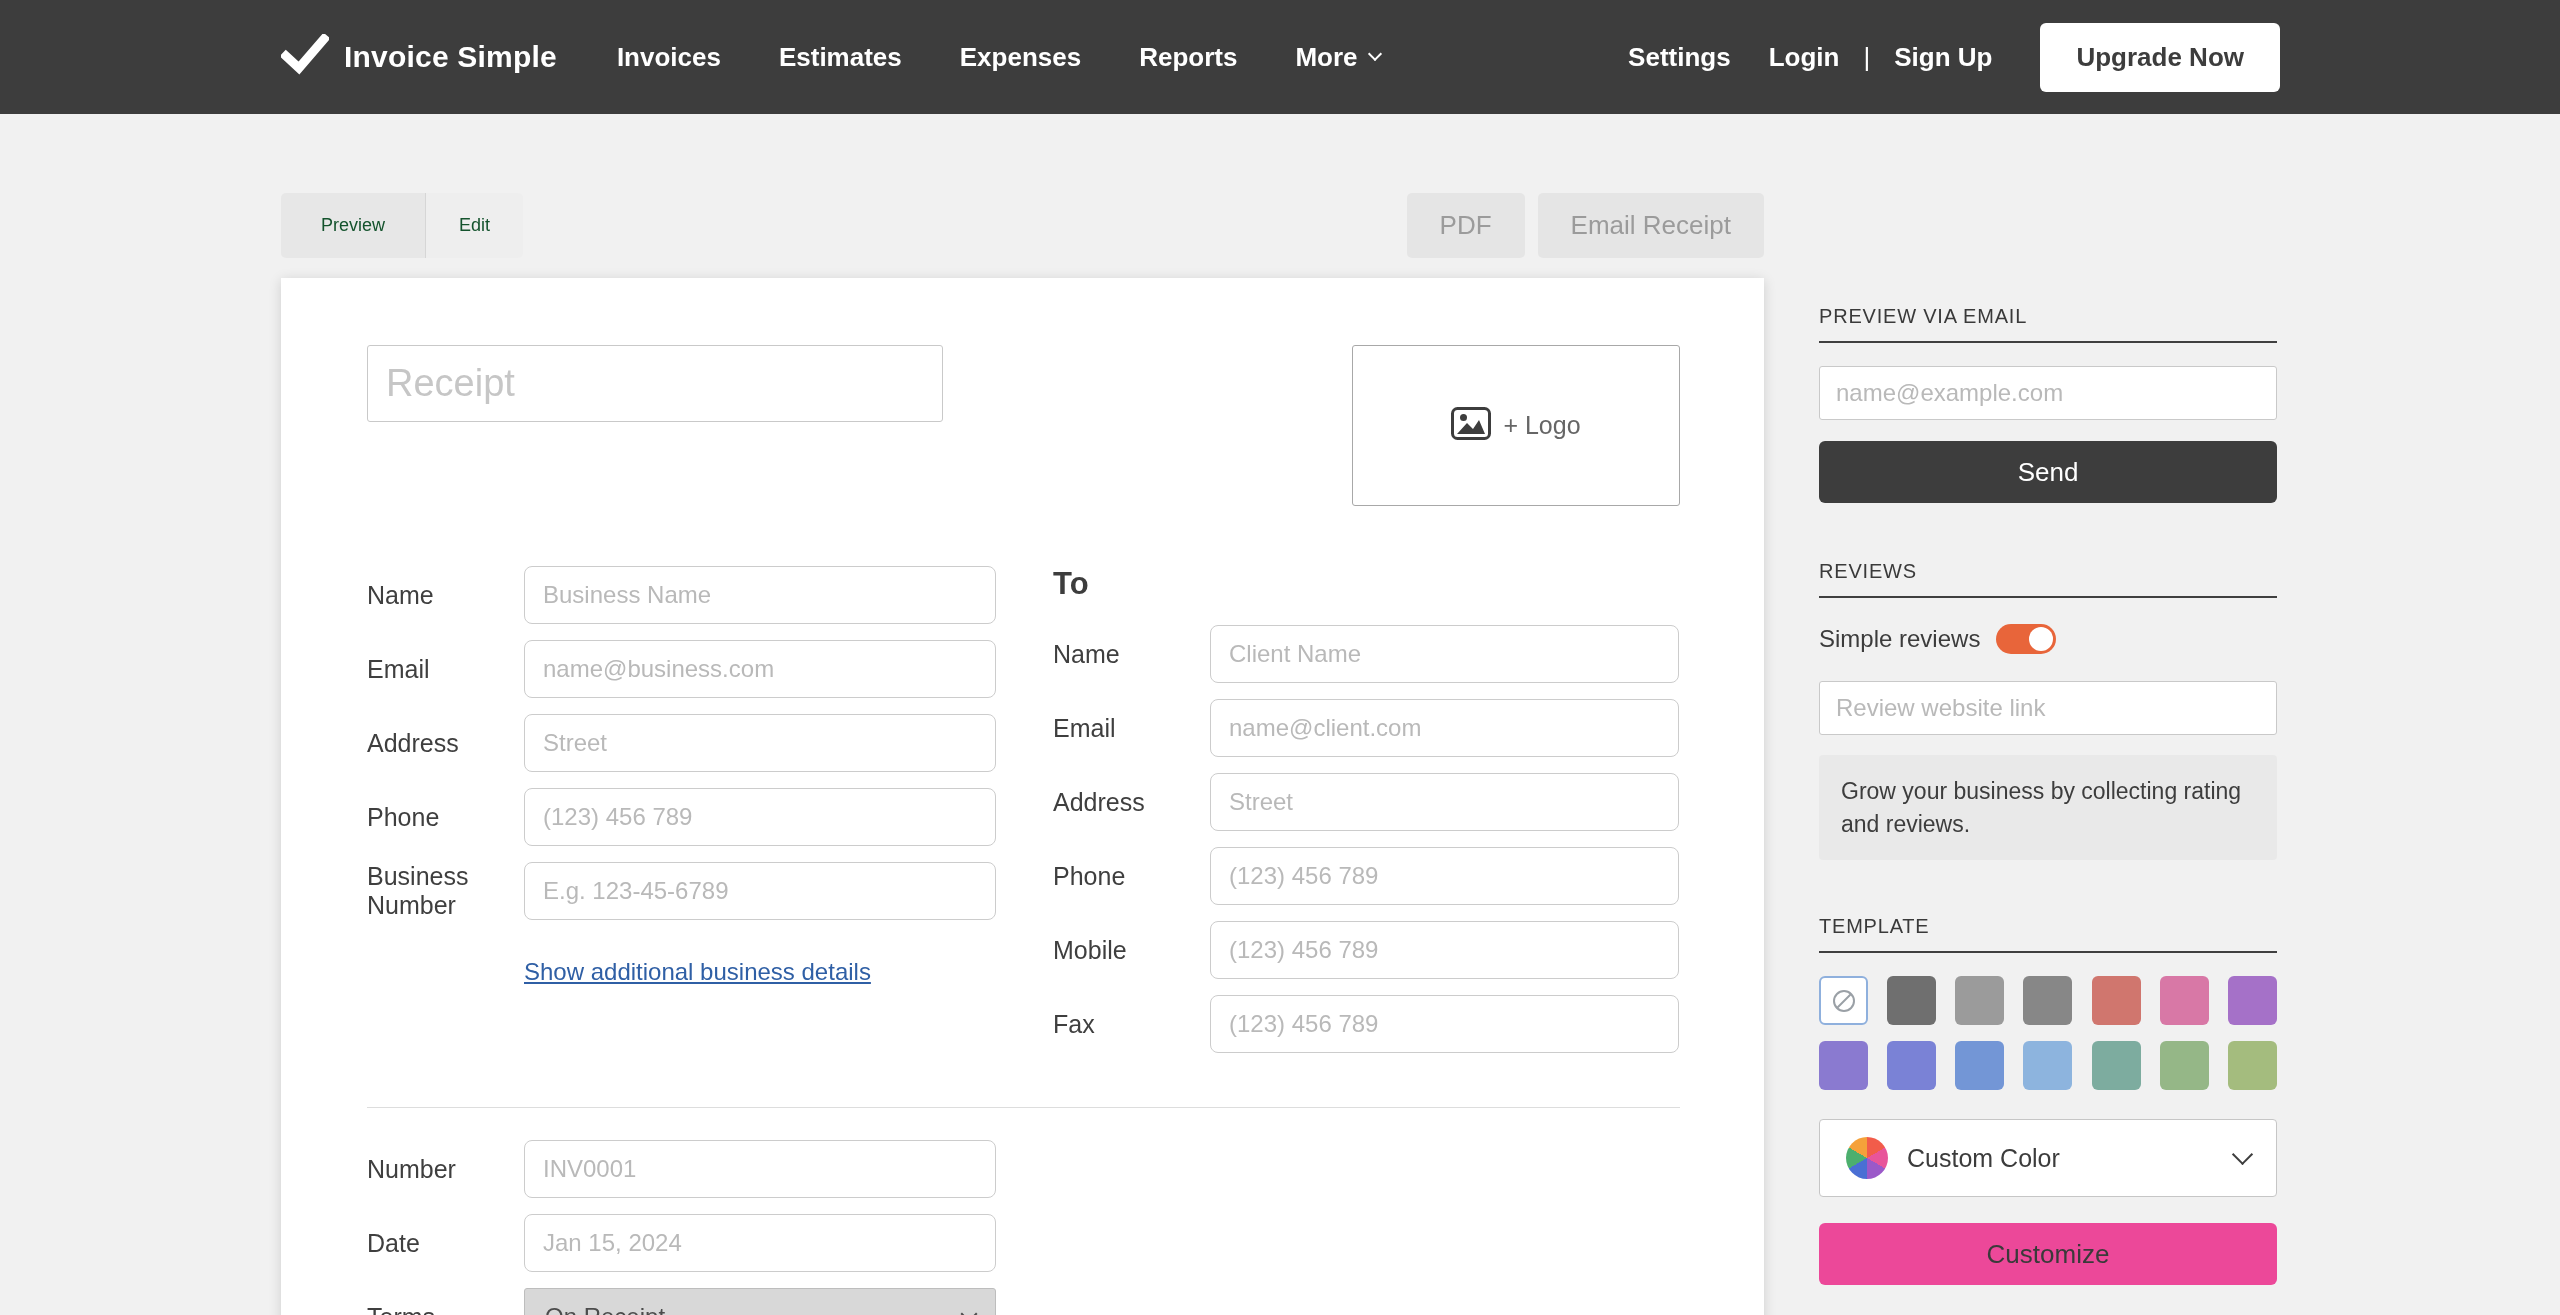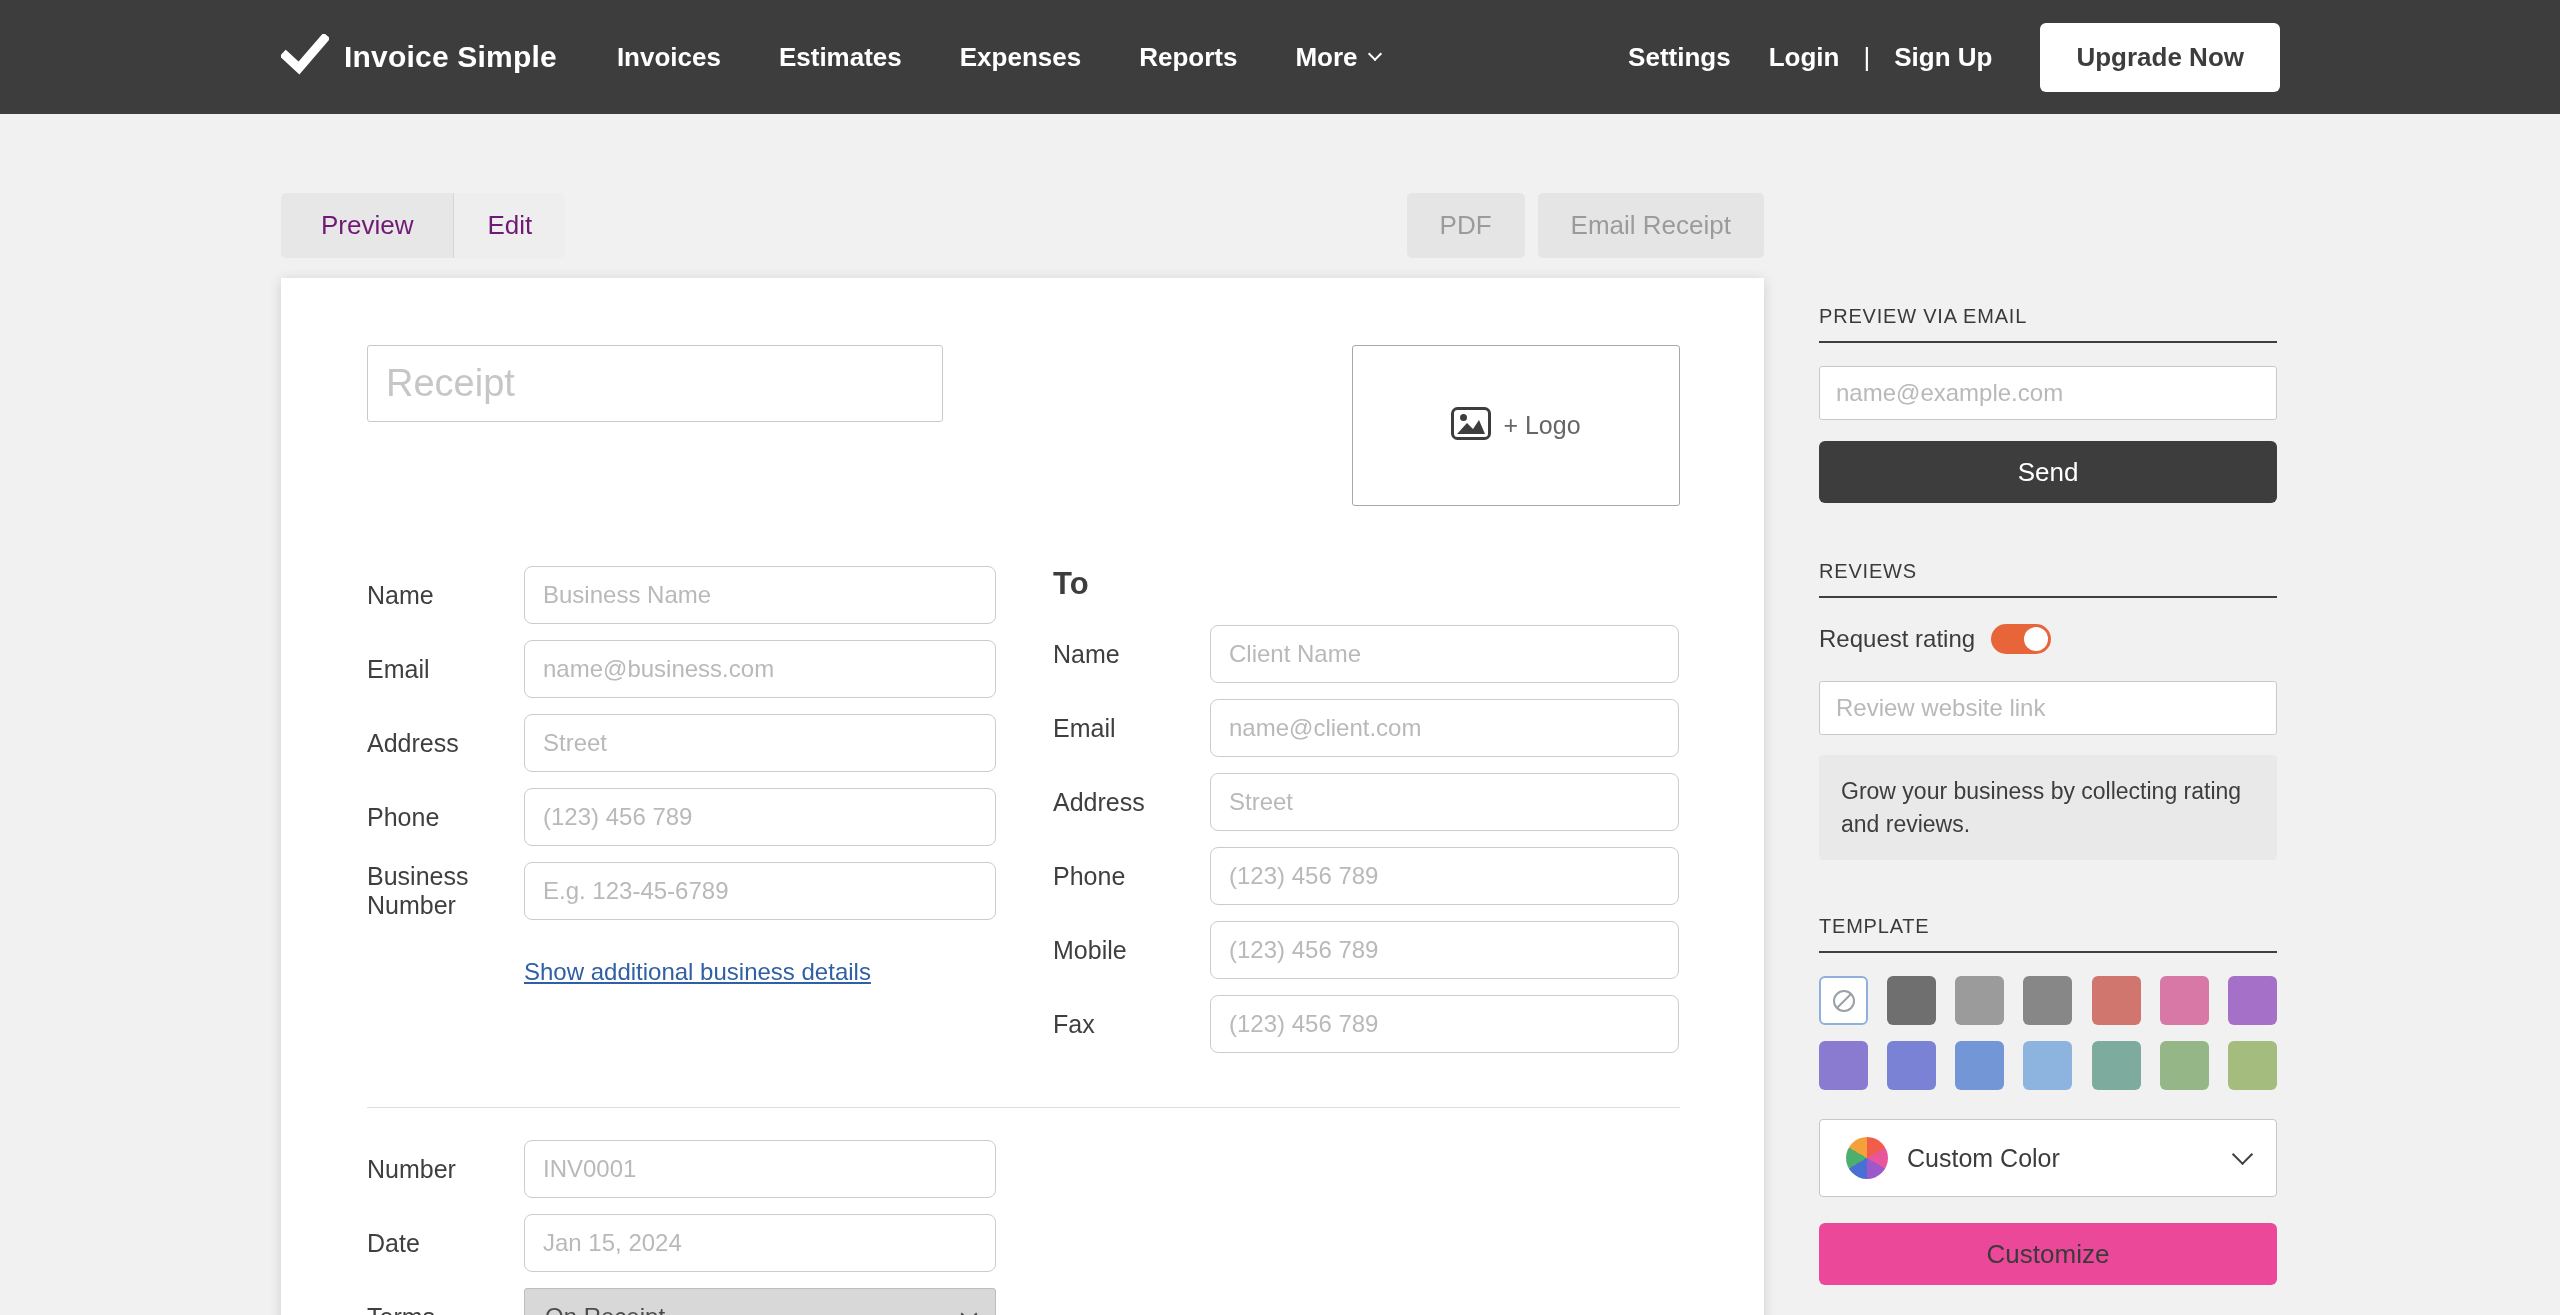--- a/index.html
+++ b/index.html
@@ -24,21 +24,21 @@
   .upgrade { background:#fff; color:#3d3d3d; font-size:26px; font-weight:bold; border-radius:6px; padding:19px 36px; margin-left:10px; }
 
   
   .content { display:flex; padding:79px 0 0 281px; height:1201px; overflow:hidden; align-items:flex-start; }
   .main-col { width:1483px; flex:none; }
   .sidebar { width:458px; flex:none; margin-left:55px; padding-top:112px; }
 
   
   .toolbar { display:flex; align-items:center; justify-content:space-between; margin-bottom:20px; }
   .seg { display:flex; border-radius:5px; overflow:hidden; }
-  .seg-btn { height:65px; font-size:26px; color:#701a75; }
+  .seg-btn { height:65px; font-size:18px; color:#14532d; }
   .seg-preview { background:#e7e7e7; padding:0 40px; border-right:1px solid #d6d6d6; }
   .seg-edit { background:#eeeeee; padding:0 33px; }
   .toolbar-right { display:flex; gap:13px; }
   .gbtn { height:65px; background:#e5e5e5; color:#9b9b9b; font-size:26px; border-radius:5px; }
   .gbtn-pdf { padding:0 33px; }
   .gbtn-email { padding:0 33px; }
 
   
   .card { background:#fff; box-shadow:0 2px 12px rgba(0,0,0,.14); padding:67px 84px 80px 86px; min-height:1140px; }
   .card-top { display:flex; justify-content:space-between; align-items:flex-start; }
@@ -231,21 +231,21 @@
   <aside class="sidebar">
     <section>
       <h4 class="side-head">PREVIEW VIA EMAIL</h4>
       <input class="side-input email-input" placeholder="name@example.com" style="">
       <button class="send-btn">Send</button>
     </section>
 
     <section>
       <h4 class="side-head reviews-head">REVIEWS</h4>
       <div class="toggle-row">
-        <span class="tlabel">Request rating</span>
+        <span class="tlabel">Simple reviews</span>
         <div class="toggle">
           <div class="knob"></div>
         </div>
       </div>
       <input class="side-input review-input" placeholder="Review website link" style="">
       <div class="info-box">Grow your business by collecting rating and reviews.</div>
     </section>
 
     <section>
       <h4 class="side-head template-head">TEMPLATE</h4>

